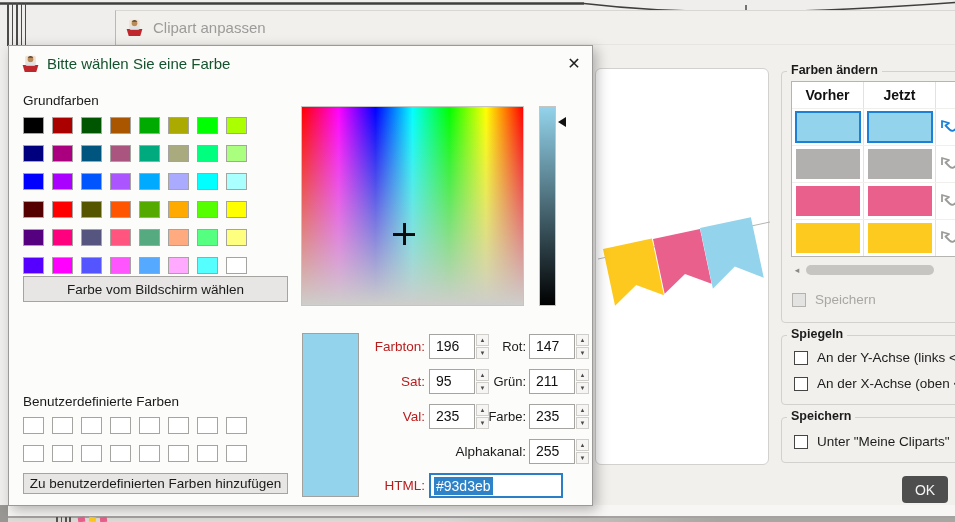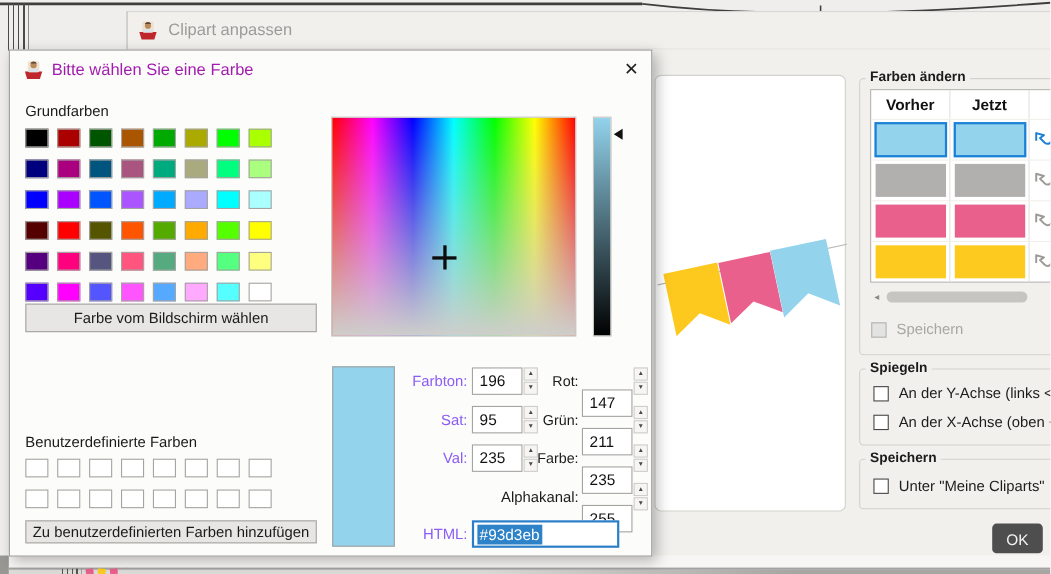--- a/index.html
+++ b/index.html
@@ -60,21 +60,21 @@
   .cb.disabled { border:1px solid #b3b2af; background:#e3e3e1; }
   .cblabel { margin-left:9px; font-size:13.5px; color:#1c1c1c; white-space:nowrap; }
   .cblabel.gray { color:#a8a7a4; }
 
   .okbtn { position:absolute; left:902px; top:476px; width:46px; height:27px; background:#4e4e4e;
     color:#f4f4f4; font-size:14px; border:none; border-radius:4px; font-family:inherit; }
 
   
   .dialog { position:absolute; left:8px; top:45px; width:585px; height:461px; background:#fcfcfb;
     border:1px solid #9b9a98; box-shadow:4px 4px 12px rgba(0,0,0,.28); }
-  .dlg-title { position:absolute; left:38px; top:9px; font-size:15px; color:#a21caf; }
+  .dlg-title { position:absolute; left:38px; top:9px; font-size:15px; color:#14532d; }
   .dlg-icon { position:absolute; left:11px; top:7px; width:21px; height:21px; }
   .dlg-close { position:absolute; left:552px; top:6px; width:26px; height:24px; text-align:center;
     font-size:16px; color:#222; line-height:24px; cursor:default; }
   .slabel { position:absolute; font-size:13.5px; color:#1a1a1a; white-space:nowrap; }
 
   .basic-grid, .custom-grid { position:absolute; left:14px; display:grid;
     grid-template-columns:repeat(8,21px); grid-auto-rows:17px; column-gap:8px; row-gap:11px; }
   .basic-grid { top:71px; }
   .custom-grid { top:371px; }
   .swatch { width:21px; height:17px; border:1px solid #a5a4a1; }
@@ -94,26 +94,26 @@
   .vslider { position:absolute; left:530px; top:60px; width:17px; height:200px; border:1px solid #c6c5c2;
     background:linear-gradient(to bottom,#93d3eb,#000); }
   .varrow { position:absolute; left:549px; top:71px; width:0; height:0;
     border-top:5px solid transparent; border-bottom:5px solid transparent; border-right:8px solid #111; }
 
   .preview-swatch { position:absolute; left:293px; top:287px; width:57px; height:164px;
     background:#93d3eb; border:1px solid #a2a19e; }
 
   .srow { position:absolute; left:0; width:585px; height:25px; }
   .r1{top:288px}.r2{top:323px}.r3{top:358px}.r4{top:393px}.r5{top:427px}
-  .lb1 { position:absolute; left:330px; width:86px; text-align:right; font-size:13.5px; color:#8b5cf6; line-height:25px; }
+  .lb1 { position:absolute; left:330px; width:86px; text-align:right; font-size:13.5px; color:#b91c1c; line-height:25px; }
   .lb2 { position:absolute; left:477px; width:40px; text-align:right; font-size:13px; color:#1b1b1b; line-height:25px; }
   .lbA { position:absolute; left:420px; width:97px; text-align:right; font-size:13.5px; color:#1b1b1b; line-height:25px; }
   .sbox { position:absolute; top:0; width:46px; height:25px; border:1px solid #a5a4a1; background:#fff;
     font-size:14px; color:#111; line-height:23px; padding-left:6px; }
-  .b1 { left:420px; } .b2 { left:520px;margin-top:20px; }
+  .b1 { left:420px; } .b2 { left:520px; }
   .sarr { position:absolute; top:0; width:13px; height:25px; }
   .a1 { left:467px; } .a2 { left:567px; }
   .sarr div { height:12px; border:1px solid #cfcecb; background:#f6f5f3; font-size:6px; color:#4a4a4a;
     text-align:center; line-height:11px; }
   .sarr div+div { margin-top:1px; }
   .htmlbox { position:absolute; left:420px; top:0; width:134px; height:25px; border:2px solid #2a7ec7;
     background:#fff; display:flex; align-items:center; padding-left:3px; }
   .htmlsel { background:#2e82c8; color:#fff; font-size:14px; padding:1px 2px; }
 </style>
 </head>

